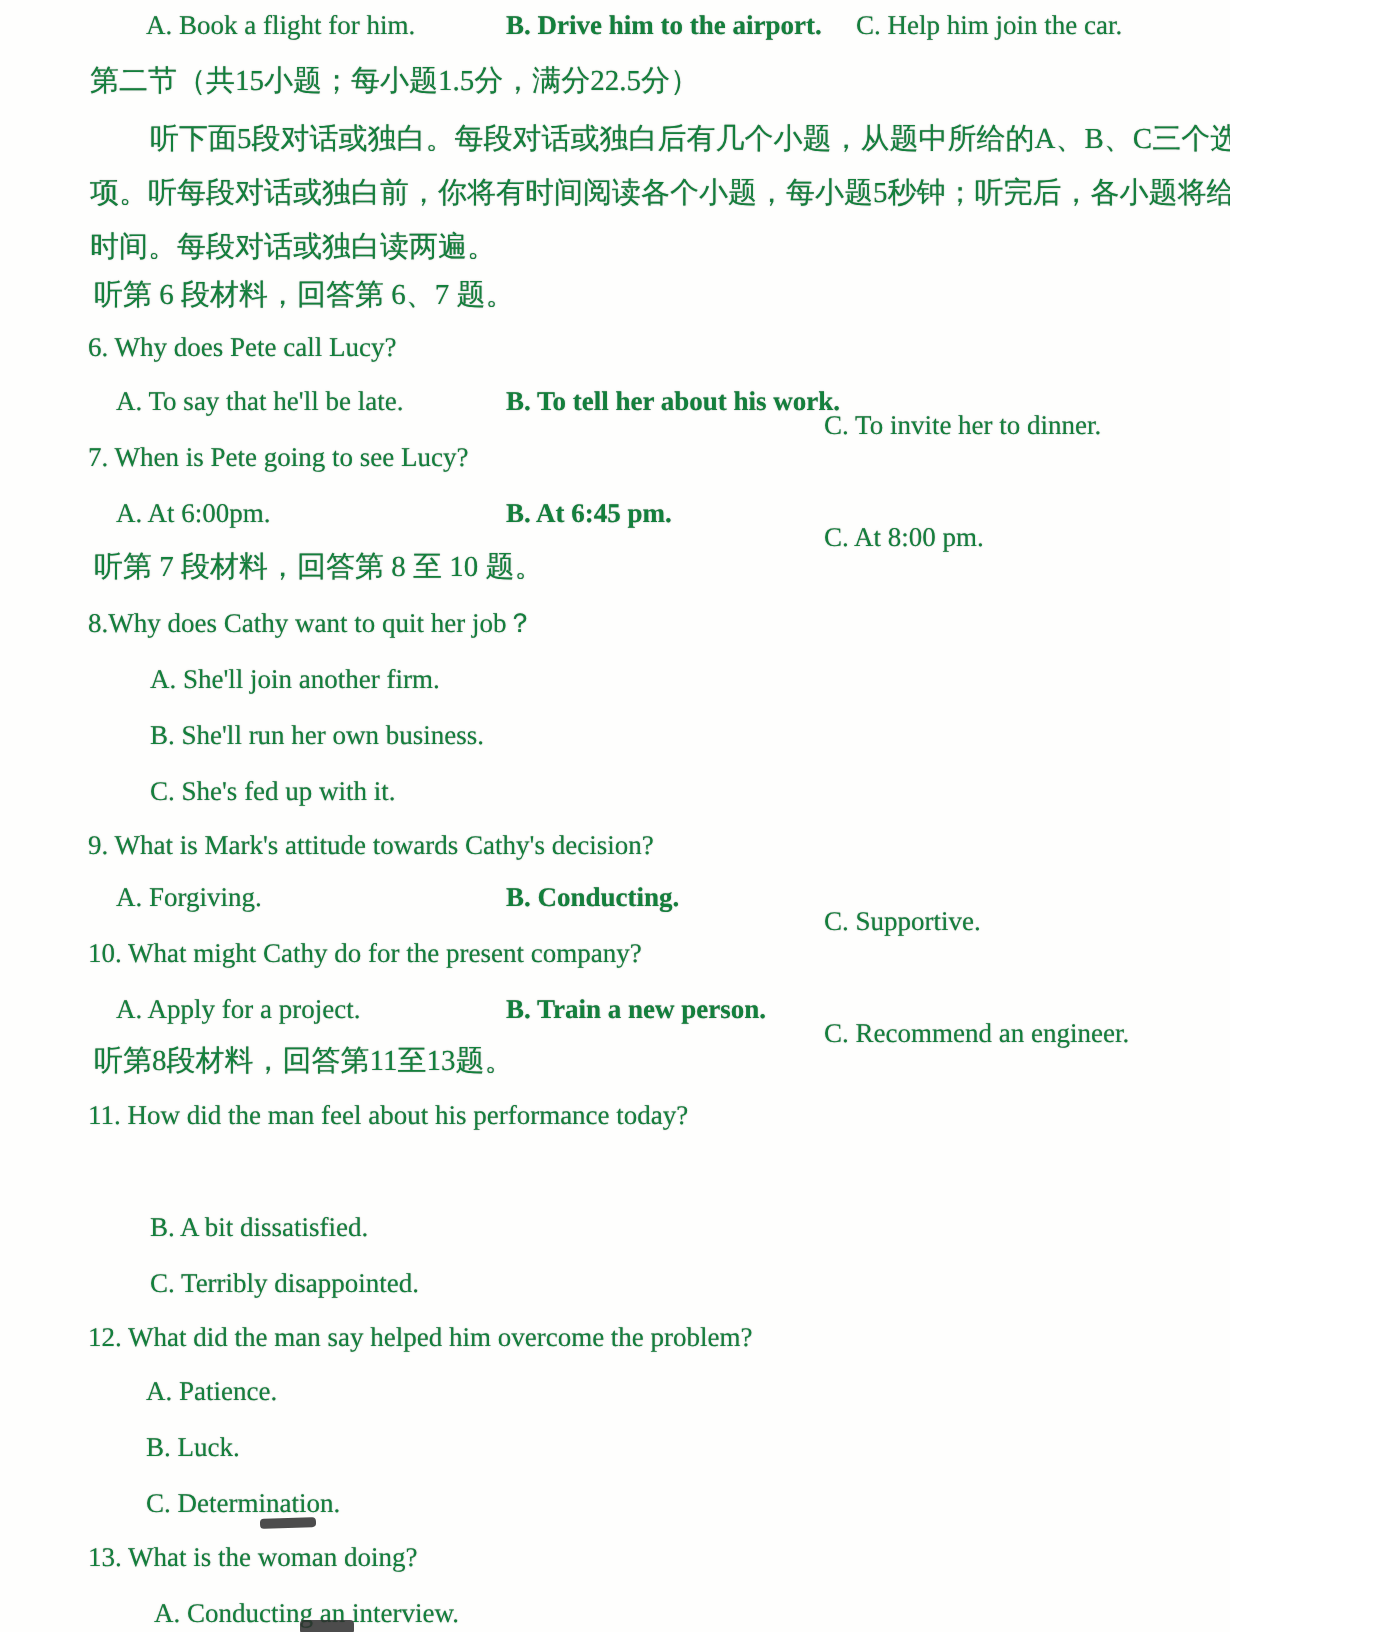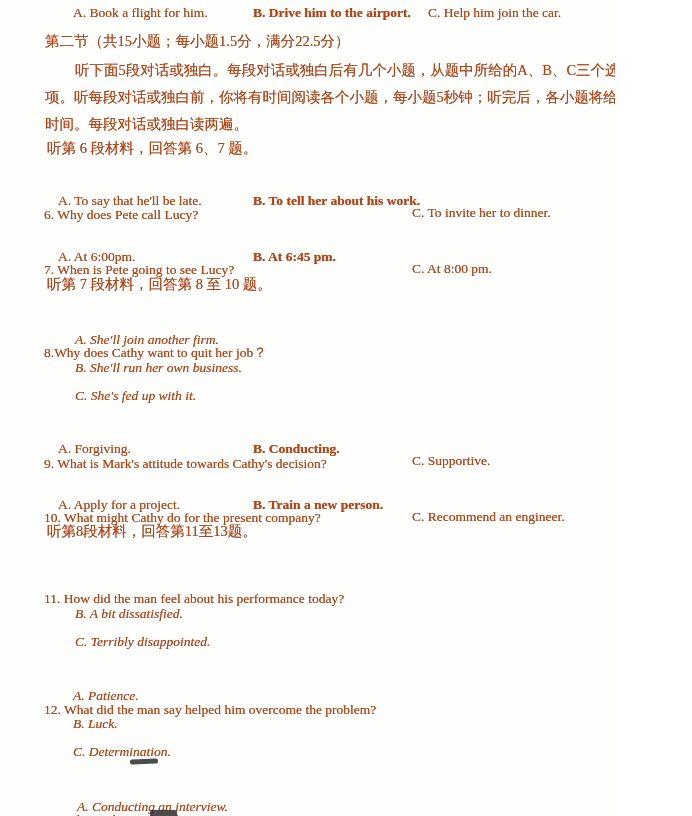--- a/index.html
+++ b/index.html
@@ -2,41 +2,41 @@
 <html><head>
 <meta charset="utf-8">
 <style>
   html,body{margin:0;padding:0;background:#ffffff;}
   .page{
     position:relative;
     width:615px;height:816px;
     background:#fcfcfb;
     overflow:hidden;
     font-family:"Liberation Serif","DejaVu Serif",serif;
-    color:#c2410c;
+    color:#15803d;
     filter:blur(0.25px) contrast(1.02);
   }
   .line{
     position:absolute;
     left:44px;
     white-space:nowrap;
     line-height:18px;
     text-shadow:0 0 0.6px rgba(40,40,40,0.55);
   }
   .en{font-size:13.5px;}
   .zh{font-size:14.5px;}
   .optrow{left:0;width:692px;height:18px;}
   .optrow .opt{position:absolute;white-space:nowrap;}
   .col-a{left:58px;}
   .col-b{left:253px;font-weight:bold;}
   .col-c{left:412px;margin-top:12px;}
   .col-a-top{left:73px;}
   .col-c-top{left:428px;}
-  .vopt{left:75px;font-style:italic;}
-  .stem{left:44px;margin-top:41px;}
+  .vopt{left:75px;}
+  .stem{left:44px;}
   .mat{left:47px;}
   .smudge{
     position:absolute;
     background:#2e2e2e;
     border-radius:2px;
     opacity:0.85;
   }
 </style>
 </head>
 <body>

